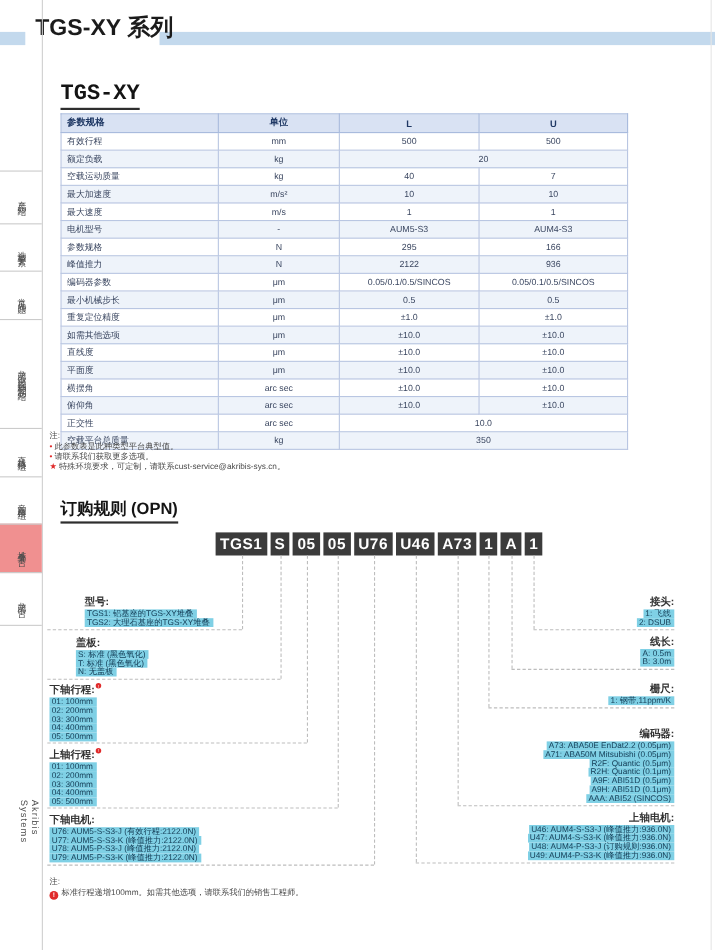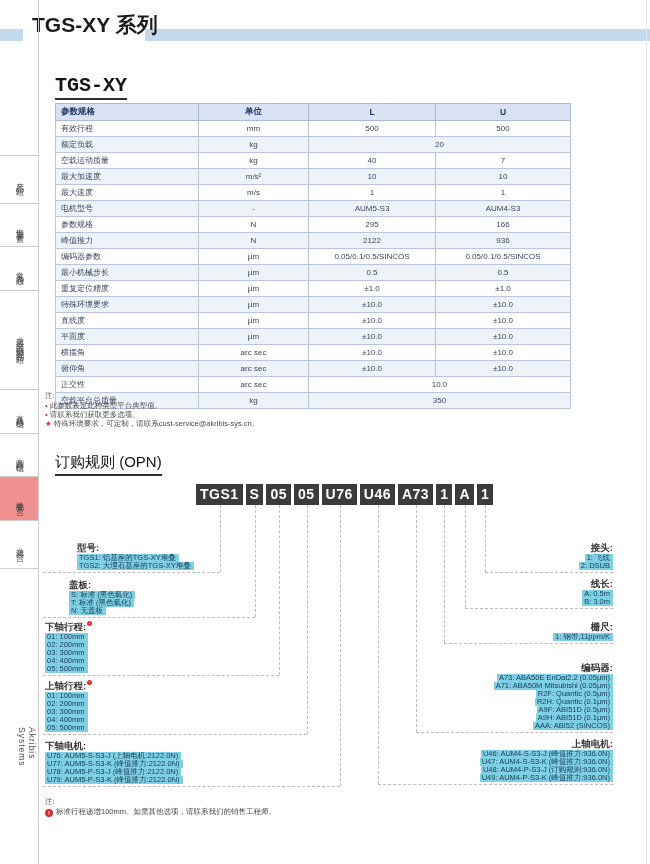--- a/index.html
+++ b/index.html
@@ -30,21 +30,21 @@
   table.spec td{font-size:8px;color:#3A4660;height:15px;border:1px solid #B9C6E2;
                 text-align:center;padding:0;}
   table.spec td.name, table.spec th.name{text-align:left;padding-left:5px;}
   table.spec tr.stripe td{background:#EEF3FA;}
   col.c-name{width:143px;} col.c-unit{width:110px;} col.c-l{width:127px;} col.c-u{width:135px;}
   
   .notes{position:absolute;left:45px;top:391px;font-size:7.5px;line-height:9px;color:#4A4A4A;}
   .notes .nlabel{line-height:10px;}
   .note-line .mk{color:#E02B2B;margin-right:2px;}
   
-  .opn-title{position:absolute;left:55px;top:453px;font-size:15px;font-weight:normal;color:#141414;
+  .opn-title{position:absolute;left:55px;top:453px;font-size:15px;font-weight:bold;color:#141414;
              border-bottom:2px solid #2E2E2E;padding-bottom:2px;}
   .code-row{position:absolute;left:196px;top:484px;display:flex;gap:3px;}
   .code-box{background:#3B3B3B;color:#FFFFFF;font-size:14px;font-weight:bold;
             padding:2px 4px;line-height:17px;letter-spacing:0.5px;}
   .opt-group{position:absolute;display:flex;flex-direction:column;align-items:flex-start;}
   .opt-group.right{align-items:flex-end;}
   .opt-label{font-size:9.5px;font-weight:bold;color:#333;line-height:12px;white-space:nowrap;}
   .opt-line{font-size:7.5px;line-height:8px;background:#7FD0E5;color:#143C55;
             padding:0 3px 0 2px;white-space:nowrap;width:max-content;}
   .fn-dot{display:inline-block;width:5px;height:5px;border-radius:50%;background:#E02B2B;color:#fff;
@@ -172,21 +172,21 @@
           <td>0.5</td>
           <td>0.5</td>
         </tr>
         <tr>
           <td class="name">重复定位精度</td>
           <td>μm</td>
           <td>±1.0</td>
           <td>±1.0</td>
         </tr>
         <tr class="stripe">
-          <td class="name">特殊环境要求</td>
+          <td class="name">如需其他选项</td>
           <td>μm</td>
           <td>±10.0</td>
           <td>±10.0</td>
         </tr>
         <tr>
           <td class="name">直线度</td>
           <td>μm</td>
           <td>±10.0</td>
           <td>±10.0</td>
         </tr>
@@ -263,21 +263,21 @@
       <div class="opt-group" style="top: 680px; left: 45px;">
         <div class="opt-label">上轴行程:<span class="fn-dot">!</span></div>
         <div class="opt-line">01: 100mm</div>
         <div class="opt-line">02: 200mm</div>
         <div class="opt-line">03: 300mm</div>
         <div class="opt-line">04: 400mm</div>
         <div class="opt-line">05: 500mm</div>
       </div>
       <div class="opt-group" style="top: 740px; left: 45px;">
         <div class="opt-label">下轴电机:</div>
-        <div class="opt-line">U76: AUM5-S-S3-J (上轴电机:2122.0N)</div>
+        <div class="opt-line">U76: AUM5-S-S3-J (有效行程:2122.0N)</div>
         <div class="opt-line">U77: AUM5-S-S3-K (峰值推力:2122.0N)</div>
         <div class="opt-line">U78: AUM5-P-S3-J (峰值推力:2122.0N)</div>
         <div class="opt-line">U79: AUM5-P-S3-K (峰值推力:2122.0N)</div>
       </div>
       <div class="opt-group right" style="top: 542px; right: 37px;">
         <div class="opt-label">接头:</div>
         <div class="opt-line">1: 飞线</div>
         <div class="opt-line">2: DSUB</div>
       </div>
       <div class="opt-group right" style="top: 578px; right: 37px;">

